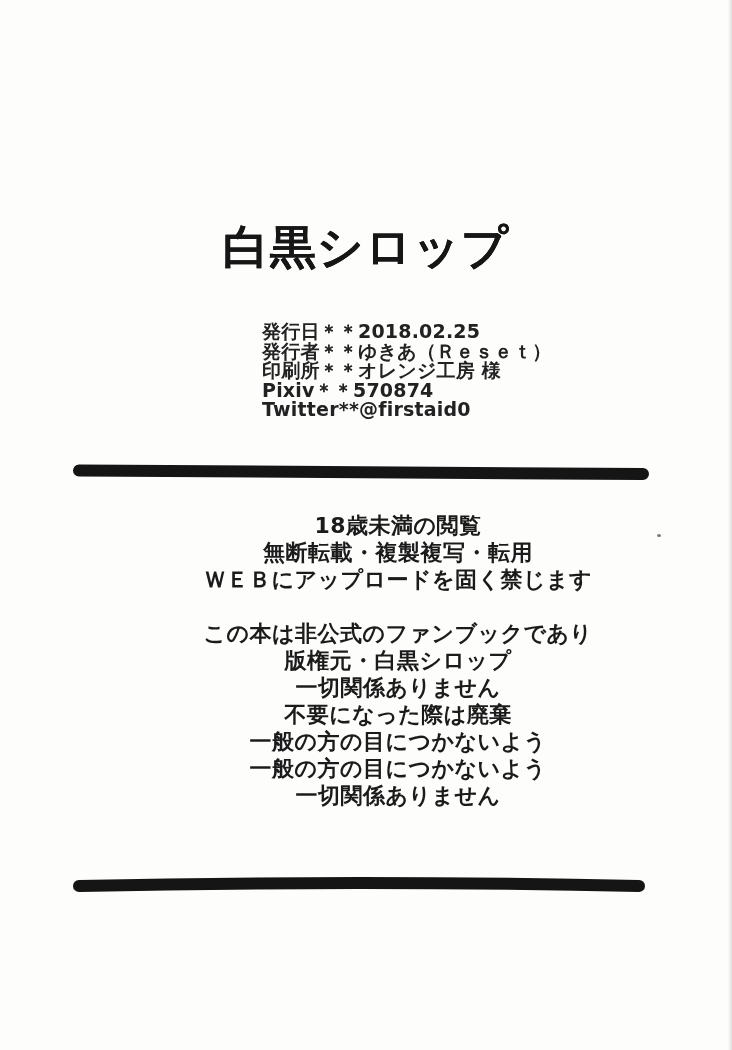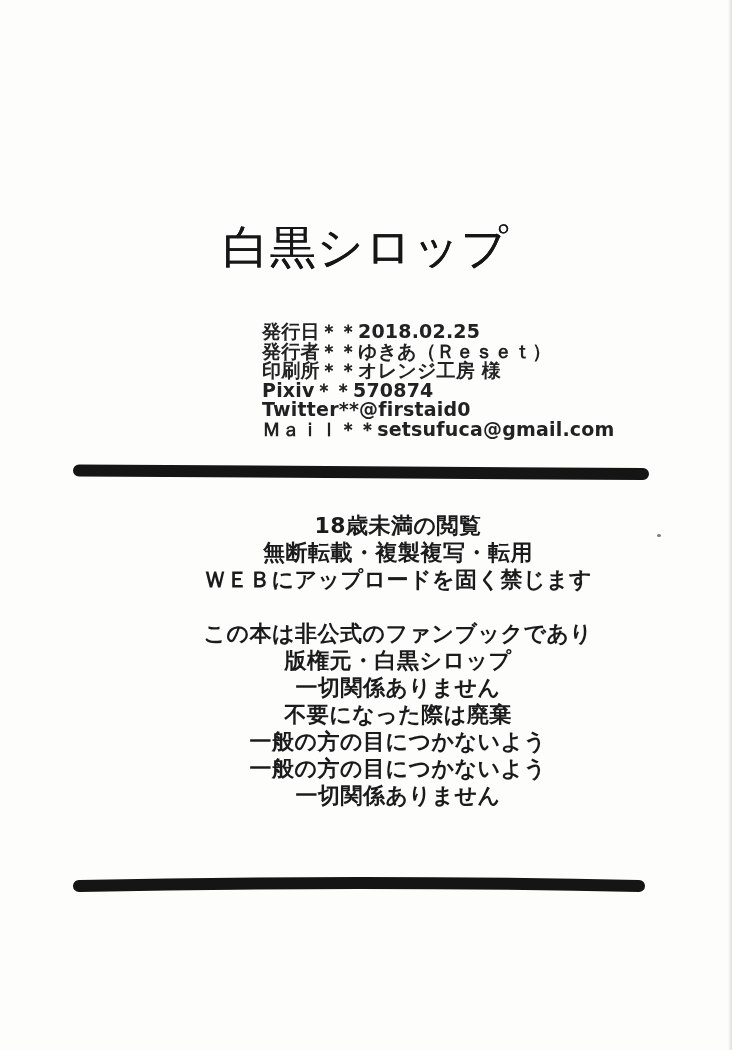--- a/index.html
+++ b/index.html
@@ -26,21 +26,21 @@
     background: linear-gradient(to right, rgba(0,0,0,0), rgba(0,0,0,0.12));
     pointer-events: none;
   }
   .title {
     position: absolute;
     top: 218px;
     left: 0;
     width: 100%;
     text-align: center;
     font-size: 46px;
-    font-weight: 400;
+    font-weight: 700;
     letter-spacing: 1px;
     line-height: 58px;
     color: #161616;
     
     text-shadow: 0 0 0.6px #161616;
   }
   .colophon {
     position: absolute;
     top: 322px;
     left: 262px;
@@ -88,21 +88,20 @@
 <div class="page">
 
   <div class="title">白黒シロップ</div>
 
   <div class="colophon">
     <div>発行日＊＊2018.02.25</div>
     <div>発行者＊＊ゆきあ（Ｒｅｓｅｔ）</div>
     <div>印刷所＊＊オレンジ工房 様</div>
     <div>Pixiv＊＊570874</div>
     <div>Twitter**@firstaid0</div>
-    <div>Ｍａｉｌ＊＊setsufuca@gmail.com</div>
   </div>
 
   <svg class="divider-svg divider-top-svg" width="578" height="26">
     <path d="M7,11.5 L571,15" stroke="#151515" stroke-width="12" stroke-linecap="round" fill="none"></path>
   </svg>
 
   <div class="notice">
     <div>18歳未満の閲覧</div>
     <div>無断転載・複製複写・転用</div>
     <div>ＷＥＢにアップロードを固く禁じます</div>

